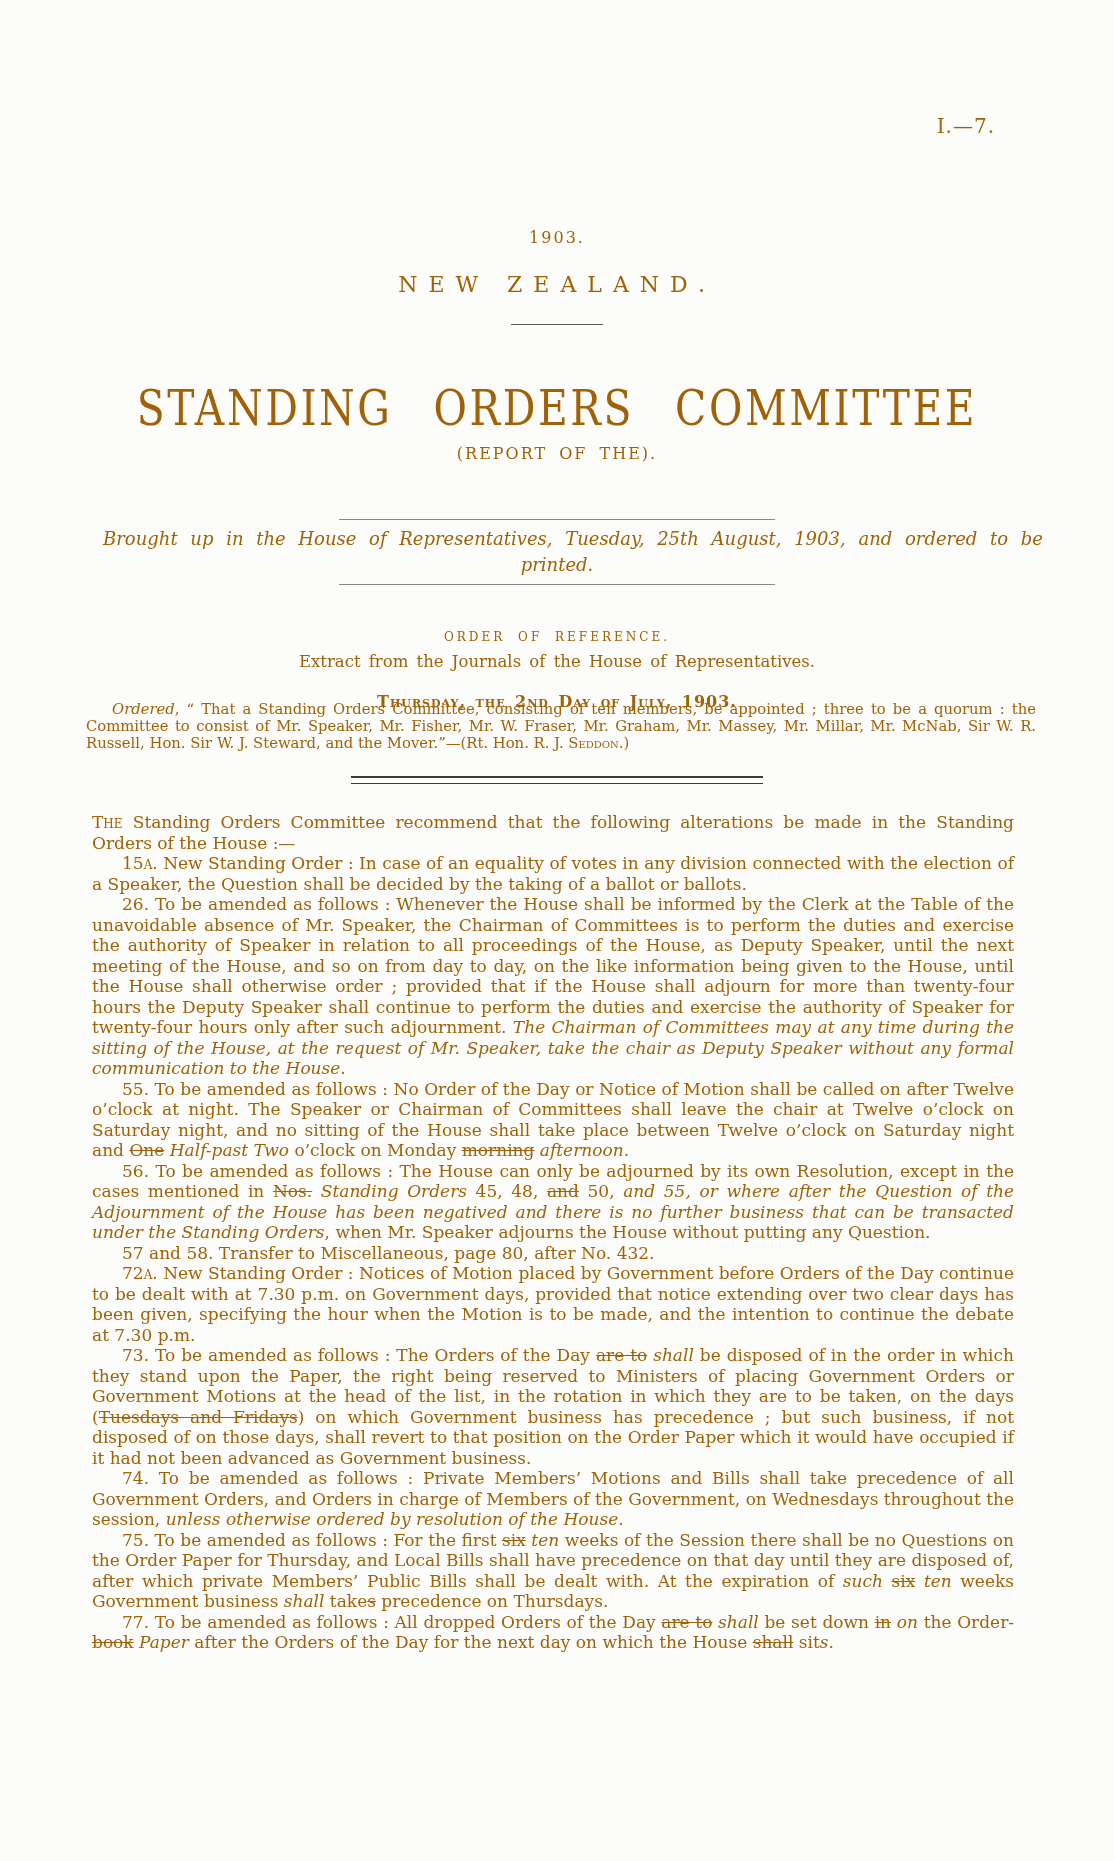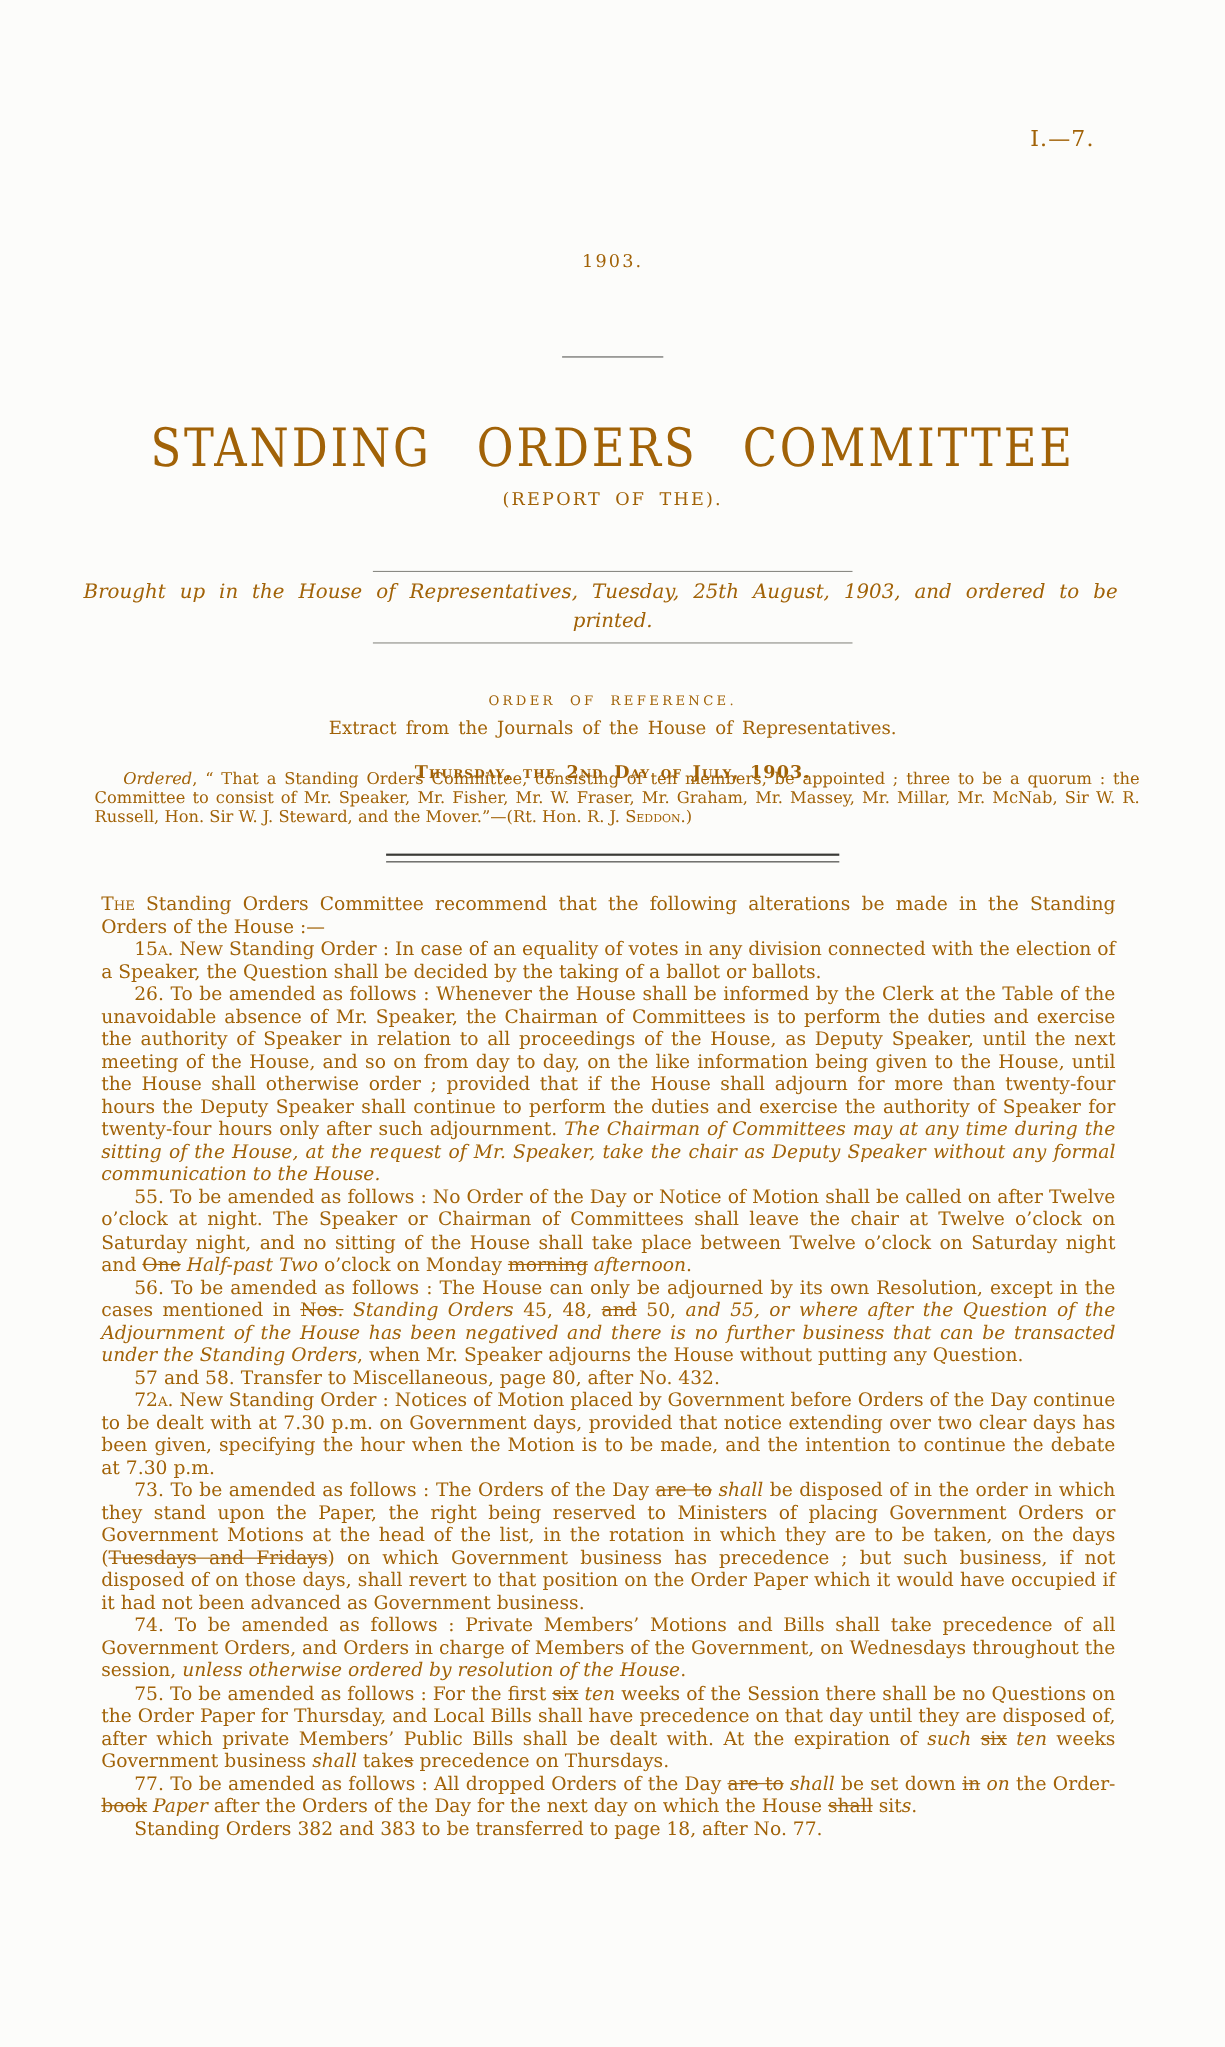--- a/index.html
+++ b/index.html
@@ -20,21 +20,21 @@
   .year{top:228px;font-size:16px;letter-spacing:2px;}
   .country{top:272px;font-size:22px;letter-spacing:11px;}
   .rule-under-country{top:324px;left:50%;transform:translateX(-50%);width:92px;border-top:1.5px solid #5a5a56;height:0;}
 
   .title{top:380px;margin:0;font-weight:normal;font-size:48px;letter-spacing:3px;word-spacing:30px;transform:scaleX(0.85);transform-origin:50% 50%;white-space:nowrap;}
   .subtitle{top:444px;font-size:16px;letter-spacing:2px;word-spacing:5px;}
 
   .imprint-rule{left:50%;transform:translateX(-50%);width:436px;height:0;border-top:1px solid #8a8a84;}
   .imprint-rule-top{top:519px;}
   .imprint-rule-bottom{top:584px;}
-  .imprint-line1{top:528px;left:76px;width:940px;font-style:italic;font-size:18px;text-align:justify;text-align-last:justify;}
+  .imprint-line1{top:528px;left:103px;width:940px;font-style:italic;font-size:18px;text-align:justify;text-align-last:justify;}
   .imprint-line2{top:554px;font-style:italic;font-size:18px;}
 
   .oor-heading{top:630px;font-size:12px;letter-spacing:3px;word-spacing:6px;}
   .oor-extract{top:652px;font-size:16.5px;word-spacing:3px;}
   .oor-date{top:692px;font-size:16px;font-variant:small-caps;letter-spacing:1px;word-spacing:3px;font-weight:bold;}
 
   .ordered-para{top:701px;left:86px;width:950px;margin:0;font-size:14.8px;line-height:16.9px;text-align:justify;text-indent:26px;}
 
   .double-rule{top:776px;left:50%;transform:translateX(-50%);width:412px;height:5px;border-top:2.5px solid #3a3a36;border-bottom:1.5px solid #3a3a36;}
 
@@ -48,20 +48,21 @@
   .seg-sc{font-variant:small-caps;}
 </style>
 </head>
 <body>
 
 <div class="page">
 
   <div class="abs paper-number">I.—7.</div>
 
   <div class="abs centered year">1903.</div>
+  <div class="abs centered country">NEW ZEALAND.</div>
   <div class="abs rule-under-country"></div>
 
   <h1 class="abs centered title">STANDING ORDERS COMMITTEE</h1>
   <div class="abs centered subtitle">(REPORT OF THE).</div>
 
   <div class="abs imprint-rule imprint-rule-top"></div>
   <div class="abs imprint-line1">Brought up in the House of Representatives, Tuesday, 25th August, 1903, and ordered to be</div>
   <div class="abs centered imprint-line2">printed.</div>
   <div class="abs imprint-rule imprint-rule-bottom"></div>
 
@@ -78,16 +79,15 @@
       <p class="indent"><span>15</span><span class="seg-sc">a</span><span>. New Standing Order : In case of an equality of votes in any division connected with the election of a Speaker, the Question shall be decided by the taking of a ballot or ballots.</span></p>
       <p class="indent"><span>26. To be amended as follows : Whenever the House shall be informed by the Clerk at the Table of the unavoidable absence of Mr. Speaker, the Chairman of Committees is to perform the duties and exercise the authority of Speaker in relation to all proceedings of the House, as Deputy Speaker, until the next meeting of the House, and so on from day to day, on the like information being given to the House, until the House shall otherwise order ; provided that if the House shall adjourn for more than twenty-four hours the Deputy Speaker shall continue to perform the duties and exercise the authority of Speaker for twenty-four hours only after such adjournment. </span><span class="seg-i">The Chairman of Committees may at any time during the sitting of the House, at the request of Mr. Speaker, take the chair as Deputy Speaker without any formal communication to the House.</span></p>
       <p class="indent"><span>55. To be amended as follows : No Order of the Day or Notice of Motion shall be called on after Twelve o’clock at night. The Speaker or Chairman of Committees shall leave the chair at Twelve o’clock on Saturday night, and no sitting of the House shall take place between Twelve o’clock on Saturday night and </span><span class="seg-st">One</span><span> </span><span class="seg-i">Half-past Two</span><span> o’clock on Monday </span><span class="seg-st">morning</span><span> </span><span class="seg-i">afternoon</span><span>.</span></p>
       <p class="indent"><span>56. To be amended as follows : The House can only be adjourned by its own Resolution, except in the cases mentioned in </span><span class="seg-st">Nos.</span><span> </span><span class="seg-i">Standing Orders</span><span> 45, 48, </span><span class="seg-st">and</span><span> 50, </span><span class="seg-i">and 55, or where after the Question of the Adjournment of the House has been negatived and there is no further business that can be transacted under the Standing Orders</span><span>, when Mr. Speaker adjourns the House without putting any Question.</span></p>
       <p class="indent"><span>57 and 58. Transfer to Miscellaneous, page 80, after No. 432.</span></p>
       <p class="indent"><span>72</span><span class="seg-sc">a</span><span>. New Standing Order : Notices of Motion placed by Government before Orders of the Day continue to be dealt with at 7.30 p.m. on Government days, provided that notice extending over two clear days has been given, specifying the hour when the Motion is to be made, and the intention to continue the debate at 7.30 p.m.</span></p>
       <p class="indent"><span>73. To be amended as follows : The Orders of the Day </span><span class="seg-st">are to</span><span> </span><span class="seg-i">shall</span><span> be disposed of in the order in which they stand upon the Paper, the right being reserved to Ministers of placing Government Orders or Government Motions at the head of the list, in the rotation in which they are to be taken, on the days (</span><span class="seg-st">Tuesdays and Fridays</span><span>) on which Government business has precedence ; but such business, if not disposed of on those days, shall revert to that position on the Order Paper which it would have occupied if it had not been advanced as Government business.</span></p>
       <p class="indent"><span>74. To be amended as follows : Private Members’ Motions and Bills shall take precedence of all Government Orders, and Orders in charge of Members of the Government, on Wednesdays throughout the session, </span><span class="seg-i">unless otherwise ordered by resolution of the House</span><span>.</span></p>
       <p class="indent"><span>75. To be amended as follows : For the first </span><span class="seg-st">six</span><span> </span><span class="seg-i">ten</span><span> weeks of the Session there shall be no Questions on the Order Paper for Thursday, and Local Bills shall have precedence on that day until they are disposed of, after which private Members’ Public Bills shall be dealt with. At the expiration of </span><span class="seg-i">such</span><span> </span><span class="seg-st">six</span><span> </span><span class="seg-i">ten</span><span> weeks Government business </span><span class="seg-i">shall</span><span> take</span><span class="seg-st">s</span><span> precedence on Thursdays.</span></p>
       <p class="indent"><span>77. To be amended as follows : All dropped Orders of the Day </span><span class="seg-st">are to</span><span> </span><span class="seg-i">shall</span><span> be set down </span><span class="seg-st">in</span><span> </span><span class="seg-i">on</span><span> the Order-</span><span class="seg-st">book</span><span> </span><span class="seg-i">Paper</span><span> after the Orders of the Day for the next day on which the House </span><span class="seg-st">shall</span><span> sit</span><span class="seg-i">s</span><span>.</span></p>
-      <p class="indent"><span>Standing Orders 382 and 383 to be transferred to page 18, after No. 77.</span></p>
     </div>
 
 </div>
 
 </body></html>

